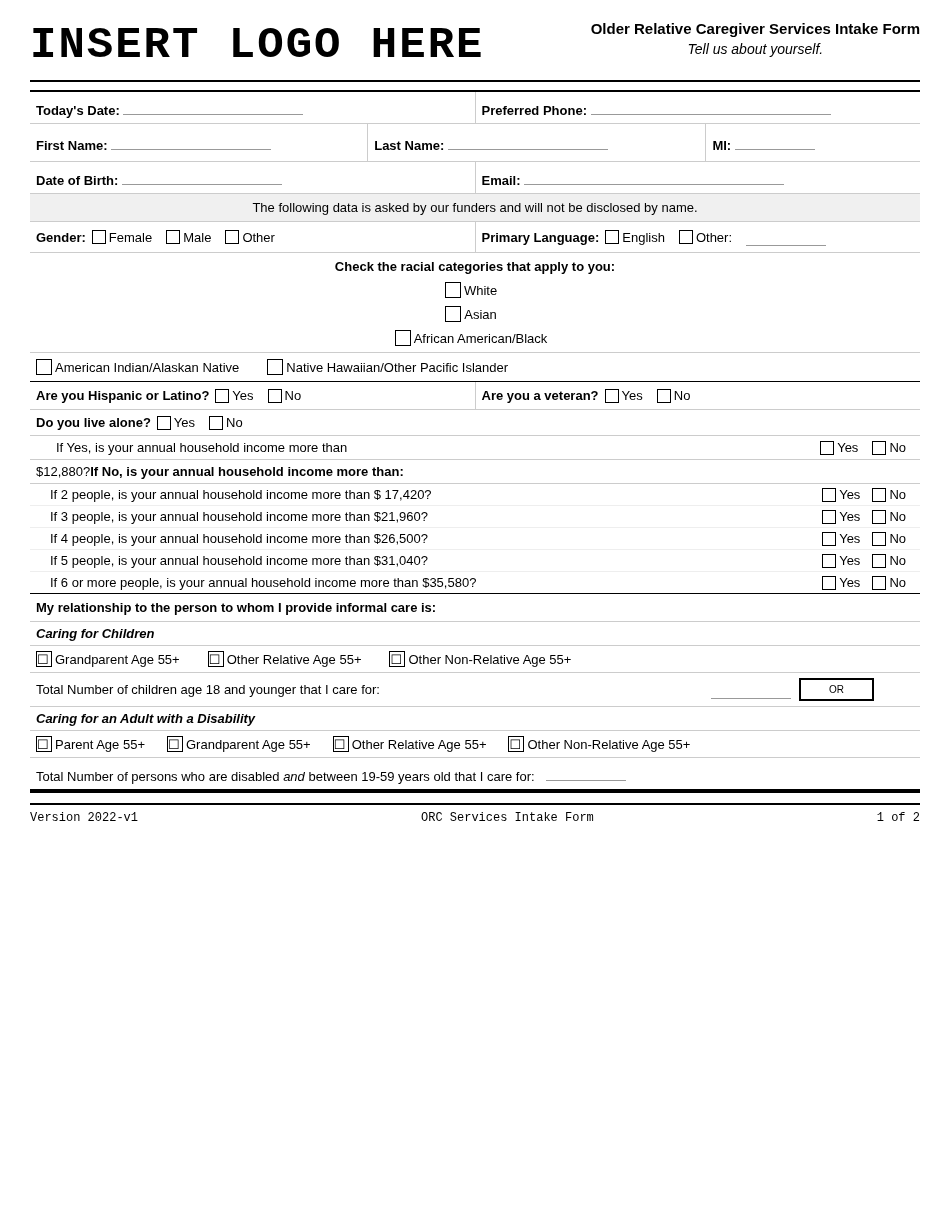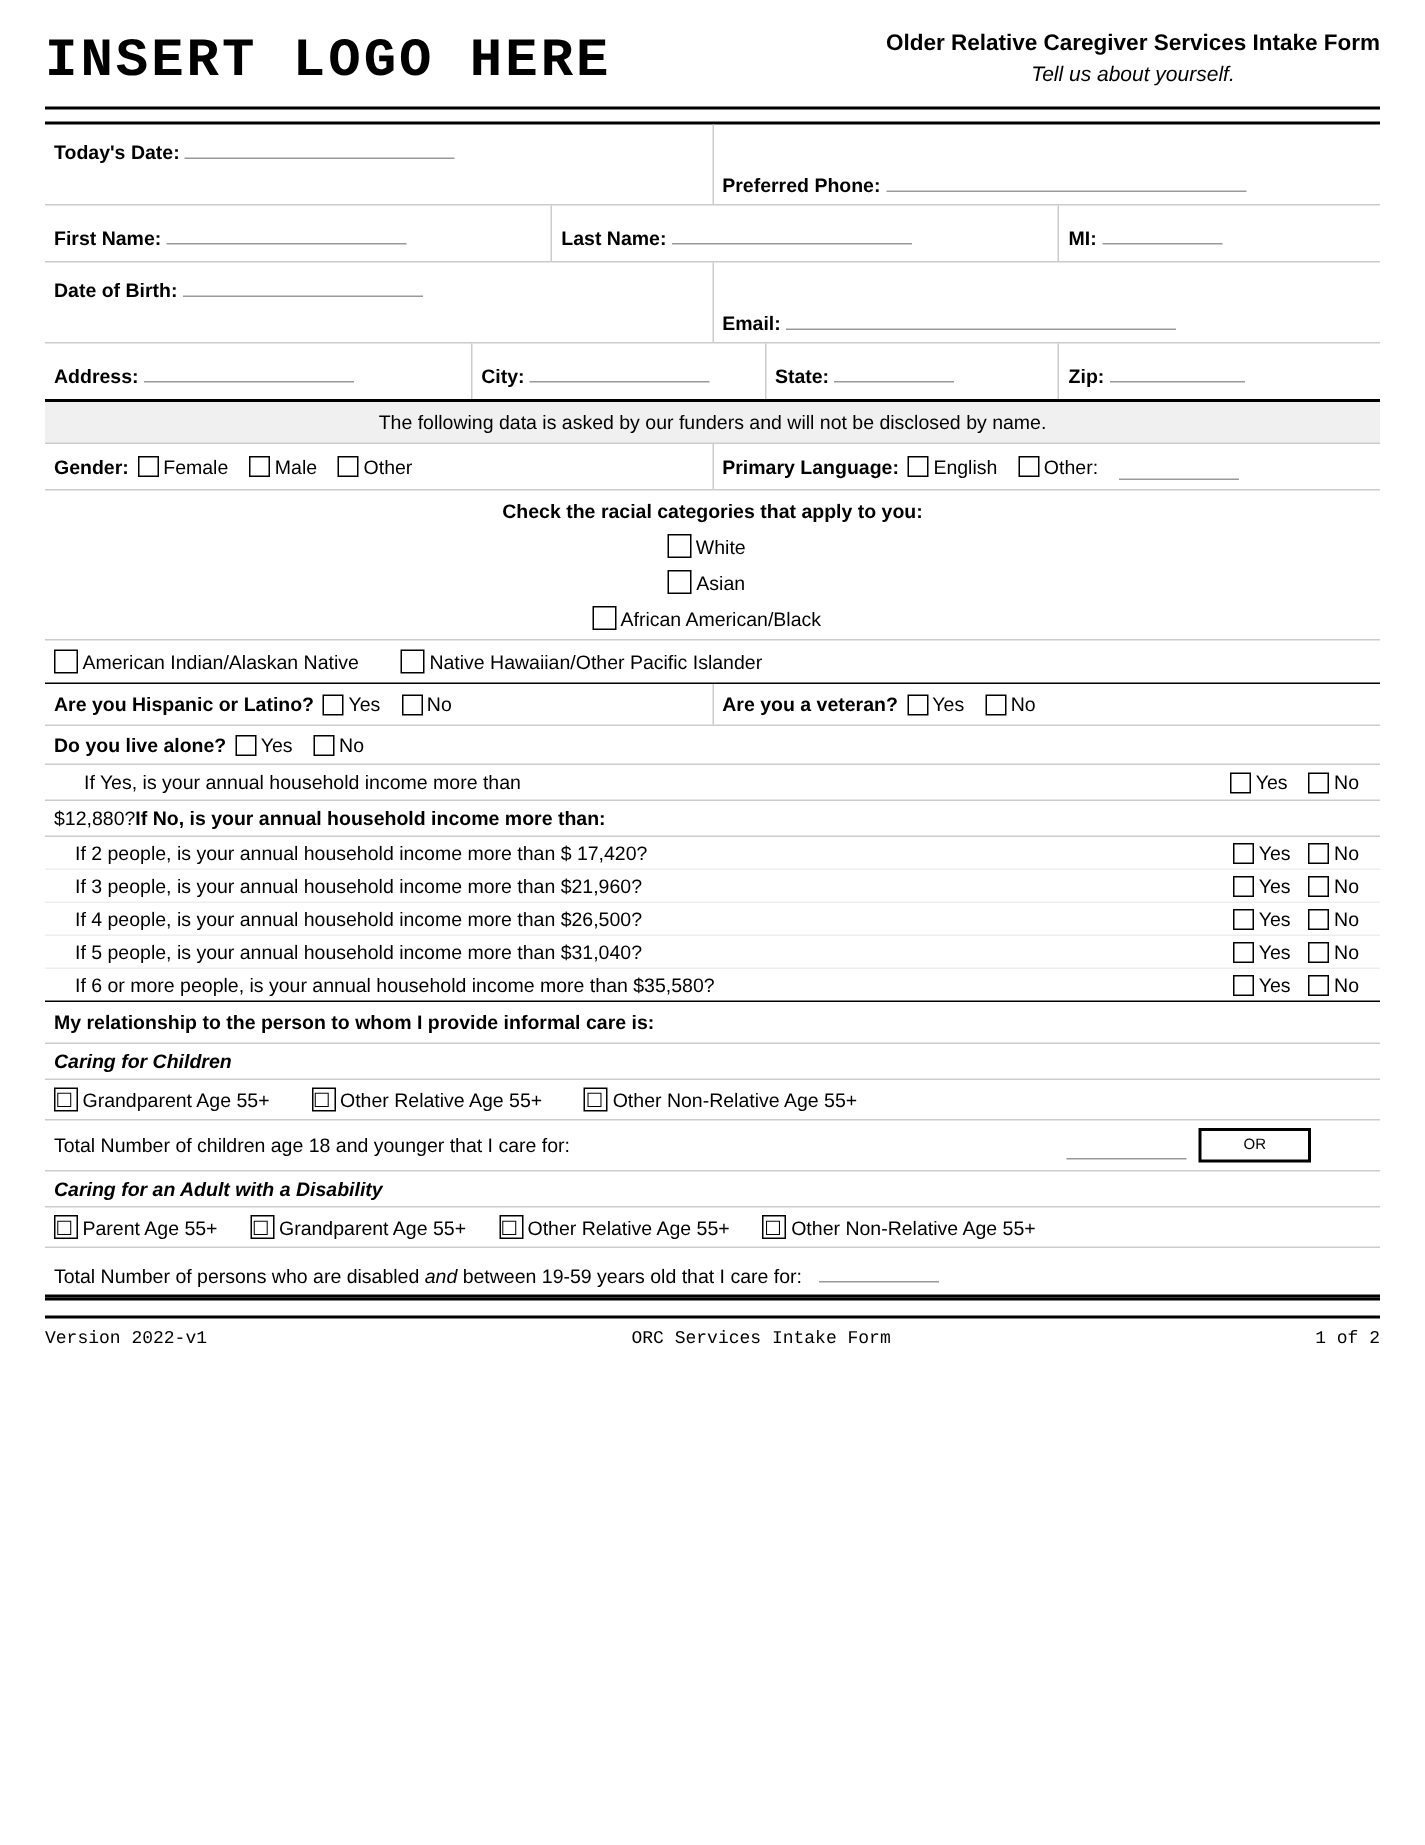--- a/index.html
+++ b/index.html
@@ -17,21 +17,21 @@
       padding: 20px 30px 10px 30px;
       position: relative;
     }
     .header {
       display: flex;
       align-items: flex-start;
       justify-content: space-between;
       margin-bottom: 10px;
     }
     .logo-area {
-      font-size: 36px;
+      font-size: 44px;
       font-weight: bold;
       font-family: 'Courier New', monospace;
       letter-spacing: 2px;
       color: #000;
     }
     .form-title-area {
       text-align: left;
       max-width: 380px;
     }
     .form-title {
@@ -90,21 +90,20 @@
       border-bottom: 1px solid #ccc;
     }
     .col-left {
       flex: 1;
       padding: 5px 6px;
       border-right: 1px solid #ccc;
     }
     .col-right {
       flex: 1;
       padding: 5px 6px;
-      margin-top: 22px;
     }
     .three-col-row {
       display: flex;
       width: 100%;
       border-bottom: 1px solid #ccc;
     }
     .col-a { flex: 0 0 38%; padding: 8px 6px; border-right: 1px solid #ccc; }
     .col-b { flex: 0 0 38%; padding: 8px 6px; border-right: 1px solid #ccc; }
     .col-c { flex: 0 0 24%; padding: 8px 6px; }
     .col-addr { flex: 0 0 32%; padding: 8px 6px; border-right: 1px solid #ccc; }
@@ -200,38 +199,20 @@
       <div class="col-left">
         <span class="field-label">Date of Birth:</span>
         <div class="underline-field" style="width:160px;"></div>
       </div>
       <div class="col-right">
         <span class="field-label">Email:</span>
         <div class="underline-field" style="width:260px;"></div>
       </div>
     </div>
 
-    <div style="display:flex; width:100%; border-bottom:2px solid #000;">
-      <div class="col-addr">
-        <span class="field-label">Address:</span>
-        <div class="underline-field" style="width:140px;"></div>
-      </div>
-      <div class="col-city">
-        <span class="field-label">City:</span>
-        <div class="underline-field" style="width:120px;"></div>
-      </div>
-      <div class="col-state">
-        <span class="field-label">State:</span>
-        <div class="underline-field" style="width:80px;"></div>
-      </div>
-      <div class="col-zip">
-        <span class="field-label">Zip:</span>
-        <div class="underline-field" style="width:90px;"></div>
-      </div>
-    </div>
 
     <div class="shaded-row">The following data is asked by our funders and will not be disclosed by name.</div>
 
     <div class="two-col-row" style="border-bottom:1px solid #ccc;">
       <div style="flex:1; padding:6px 6px; border-right:1px solid #ccc; display:flex; align-items:center; gap:6px; flex-wrap:wrap;">
         <span class="field-label">Gender:</span>
         <label class="checkbox-item">
           <span class="checkbox-box"></span>
           <span>Female</span>
         </label>

